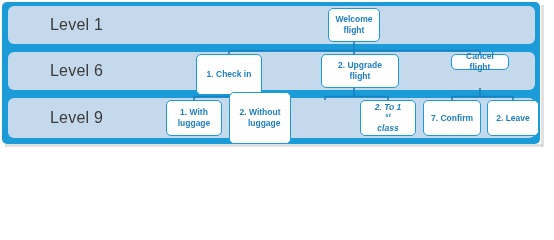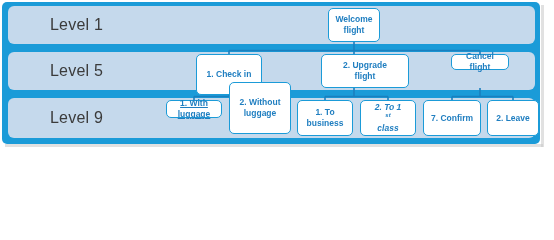--- a/index.html
+++ b/index.html
@@ -116,21 +116,21 @@
 
   <div class="shadow-right"></div>
   <div class="shadow-bottom"></div>
 
   <div class="frame"></div>
 
   <div class="band band-1">
     <div class="band-label">Level 1</div>
   </div>
   <div class="band band-2">
-    <div class="band-label">Level 5</div>
+    <div class="band-label">Level 6</div>
   </div>
   <div class="band band-3">
     <div class="band-label">Level 9</div>
   </div>
 
   <svg class="connectors" width="554" height="148" viewBox="0 0 554 148" xmlns="http://www.w3.org/2000/svg">
     <g fill="none" stroke="#1b7fbe" stroke-width="1.6">
 
       <path d="M354,42 L354,50.5"></path>
       <path d="M229,50.5 L480,50.5"></path>
@@ -161,54 +161,48 @@
       <span>flight</span>
     </div>
   </div>
 
   <div class="node" style="left:196px; top:54px; width:66px; height:41px;">
     <div>
       <span>1. Check in</span>
     </div>
   </div>
 
-  <div class="node" style="left:321px; top:54px; width:88px; height:34px;">
+  <div class="node" style="left:321px; top:54px; width:78px; height:34px;">
     <div>
       <span>2. Upgrade</span>
       <span>flight</span>
     </div>
   </div>
 
   <div class="node" style="left:451px; top:54px; width:58px; height:16px;">
     <div>
       <span>Cancel</span>
       <span>flight</span>
     </div>
   </div>
 
-  <div class="node" style="left:166px; top:100px; width:56px; height:18px;text-decoration:underline;">
+  <div class="node" style="left:166px; top:100px; width:56px; height:36px;">
     <div>
       <span>1. With</span>
       <span>luggage</span>
     </div>
   </div>
 
-  <div class="node" style="left:229px; top:82px; width:62px; height:52px;">
+  <div class="node" style="left:229px; top:92px; width:62px; height:52px;text-align:right;">
     <div>
       <span>2. Without</span>
       <span>luggage</span>
     </div>
   </div>
 
-  <div class="node" style="left:297px; top:100px; width:56px; height:36px;">
-    <div>
-      <span>1. To</span>
-      <span>business</span>
-    </div>
-  </div>
 
   <div class="node" style="left:360px; top:100px; width:56px; height:36px;font-style:italic;">
     <div>
       <span><span>2. To 1</span><sup>st</sup></span>
       <span>class</span>
     </div>
   </div>
 
   <div class="node" style="left:423px; top:100px; width:58px; height:36px;">
     <div>

